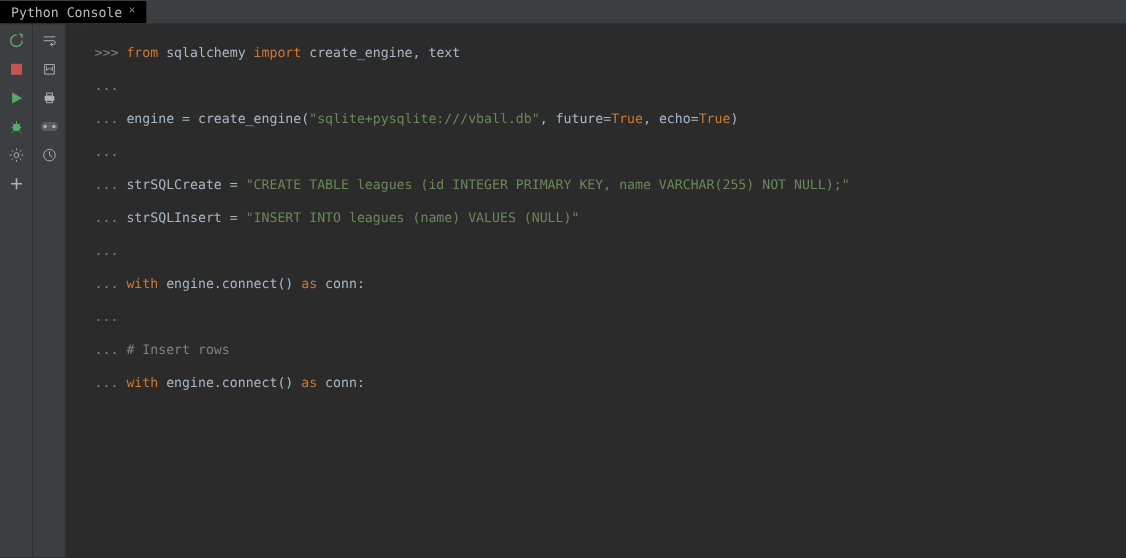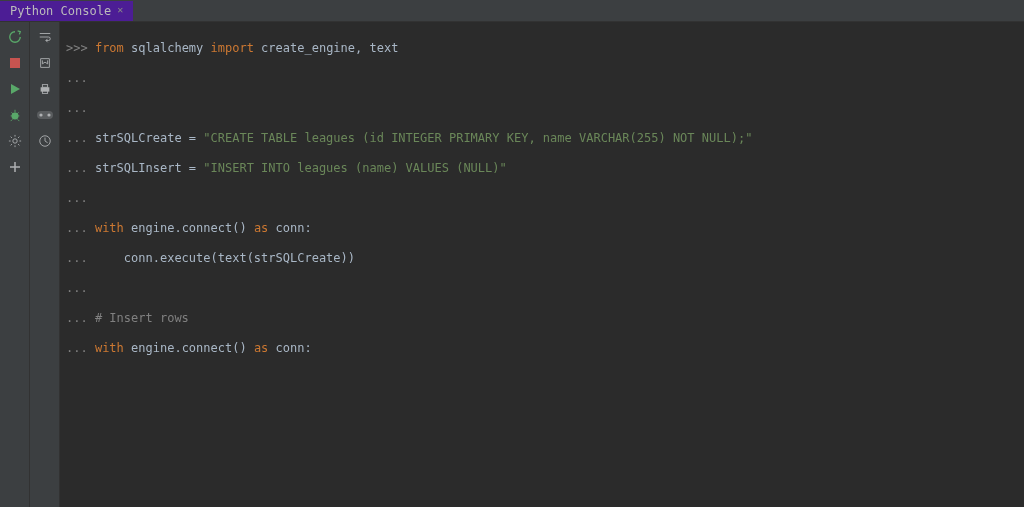--- a/index.html
+++ b/index.html
@@ -21,21 +21,21 @@
       height: 22px;
       align-items: center;
     }
     .tab {
       padding: 3px 10px;
       color: #bbbbbb;
       font-size: 12px;
       display: flex;
       align-items: flex-start;
       gap: 6px;
-      background: #4c1d95;
+      background: #000000;
     }
     .close-x {
       color: #888;
       font-size: 10px;
       cursor: pointer;
     }
     .main-area {
       display: flex;
       flex: 1;
       overflow: hidden;
@@ -69,20 +69,21 @@
       color: #afb1b3;
       cursor: pointer;
     }
     .console-body {
       flex: 1;
       background: #2b2b2b;
       padding: 4px 6px;
       line-height: 15px;
       overflow: hidden;
       white-space: pre;
+      margin-left: 20px;
     }
     .line { white-space: pre; }
     .prompt { color: #808080; }
     .dots { color: #808080; }
     .name { color: #a9b7c6; }
     .str { color: #6a8759; }
     .comment { color: #808080; }
     .err { color: #ff6b68; }
     .orange-kw { color: #cc7832; }
   </style>
@@ -163,26 +164,26 @@
       <svg width="14" height="14" viewBox="0 0 16 16">
           <circle cx="8" cy="8" r="6" fill="none" stroke="#afb1b3"></circle>
           <path d="M8 4v4l3 2" stroke="#afb1b3" fill="none"></path>
         </svg>
     </div>
   </div>
 
   <div class="console-body">
 <div class="line"><span class="prompt">&gt;&gt;&gt;</span> <span class="orange-kw">from</span><span class="name"> sqlalchemy </span><span class="orange-kw">import</span><span class="name"> create_engine, text</span></div>
 <div class="line"><span class="dots">...</span></div>
+<div class="line"><span class="dots">...</span> <span class="name">engine = create_engine(</span><span class="str">"sqlite+pysqlite:///vball.db"</span><span class="name">, future=</span><span class="orange-kw">True</span><span class="name">, echo=</span><span class="orange-kw">True</span><span class="name">)</span></div>
 <div class="line"><span class="dots">...</span></div>
 <div class="line"><span class="dots">...</span> <span class="name">strSQLCreate = </span><span class="str">"CREATE TABLE leagues (id INTEGER PRIMARY KEY, name VARCHAR(255) NOT NULL);"</span></div>
 <div class="line"><span class="dots">...</span> <span class="name">strSQLInsert = </span><span class="str">"INSERT INTO leagues (name) VALUES (NULL)"</span></div>
 <div class="line"><span class="dots">...</span></div>
 <div class="line"><span class="dots">...</span> <span class="orange-kw">with</span><span class="name"> engine.connect() </span><span class="orange-kw">as</span><span class="name"> conn:</span></div>
-<div class="line"><span class="dots">...</span> <span class="name">    conn.execute(text(strSQLCreate))</span></div>
 <div class="line"><span class="dots">...</span></div>
 <div class="line"><span class="dots">...</span> <span class="comment"># Insert rows</span></div>
 <div class="line"><span class="dots">...</span> <span class="orange-kw">with</span><span class="name"> engine.connect() </span><span class="orange-kw">as</span><span class="name"> conn:</span></div>
 
 
 
 
 
 
 

